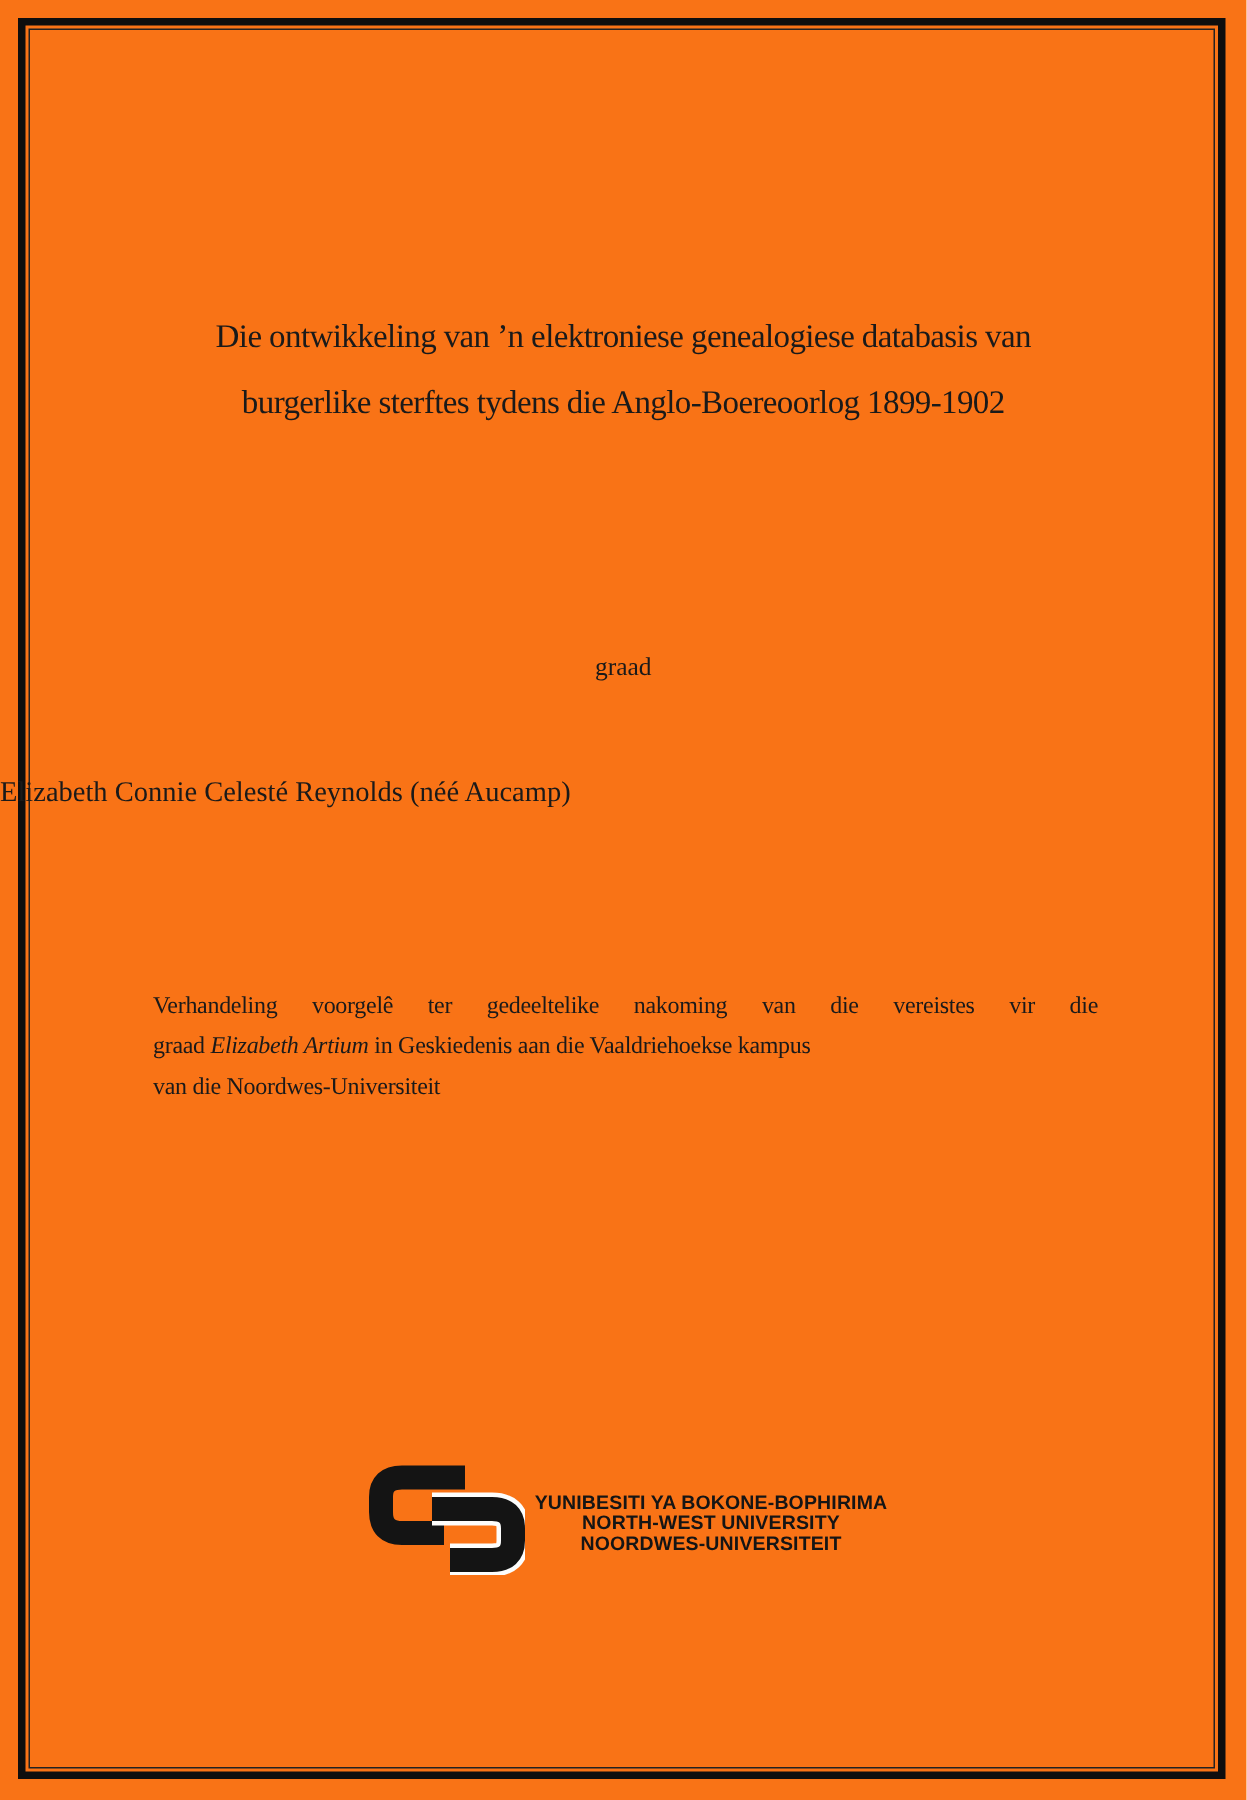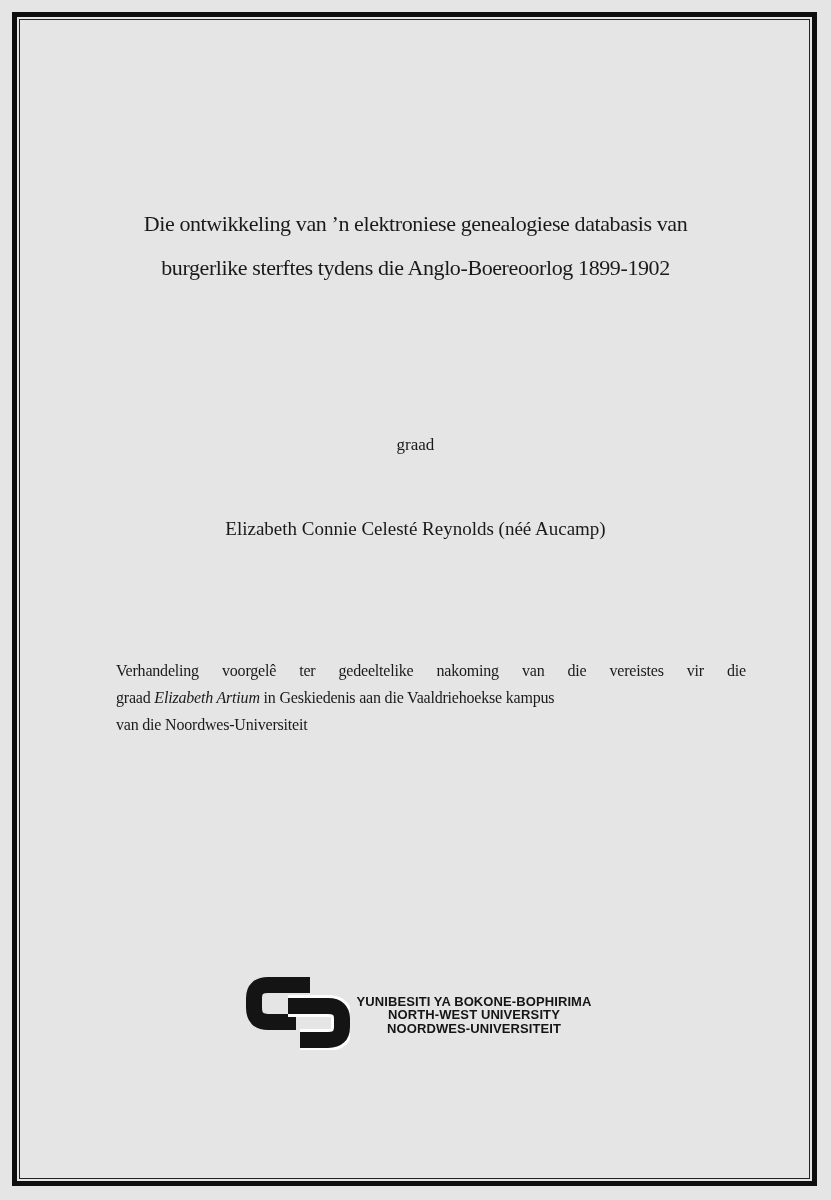--- a/index.html
+++ b/index.html
@@ -1,20 +1,20 @@
 <!DOCTYPE html>
 <html><head>
 <meta charset="utf-8">
 <style>
   html, body { margin: 0; padding: 0; background: #ffffff; }
   .page {
     position: relative;
     width: 831px;
     height: 1200px;
-    background: #e5e5e5;
+    background: #f97316;
     font-family: "Liberation Serif", "DejaVu Serif", serif;
     color: #1a1a1a;
     overflow: hidden;
   }
   .frame-outer {
     position: absolute;
     left: 12px; top: 12px; right: 14px; bottom: 14px;
     border: 5px solid #0e0e0e;
   }
   .frame-inner {
@@ -36,32 +36,30 @@
   .byline {
     position: absolute;
     left: 0; right: 0; top: 433px;
     text-align: center;
     font-size: 17px;
     line-height: 24px;
   }
   .author {
     position: absolute;
     left: 0; right: 0; top: 516px;
-    text-align: center;
     font-size: 19px;
     line-height: 26px;
   }
   .statement {
     position: absolute;
     left: 102px; top: 657px;
     width: 630px;
     font-size: 16px;
     letter-spacing: -0.2px;
     line-height: 27px;
-    margin-left: 14px;
   }
   .st-justify {
     text-align: justify;
     text-align-last: justify;
   }
   .statement em { font-style: italic; }
   .supervisor {
     position: absolute;
     left: 102px; top: 884px;
     font-size: 17px;

